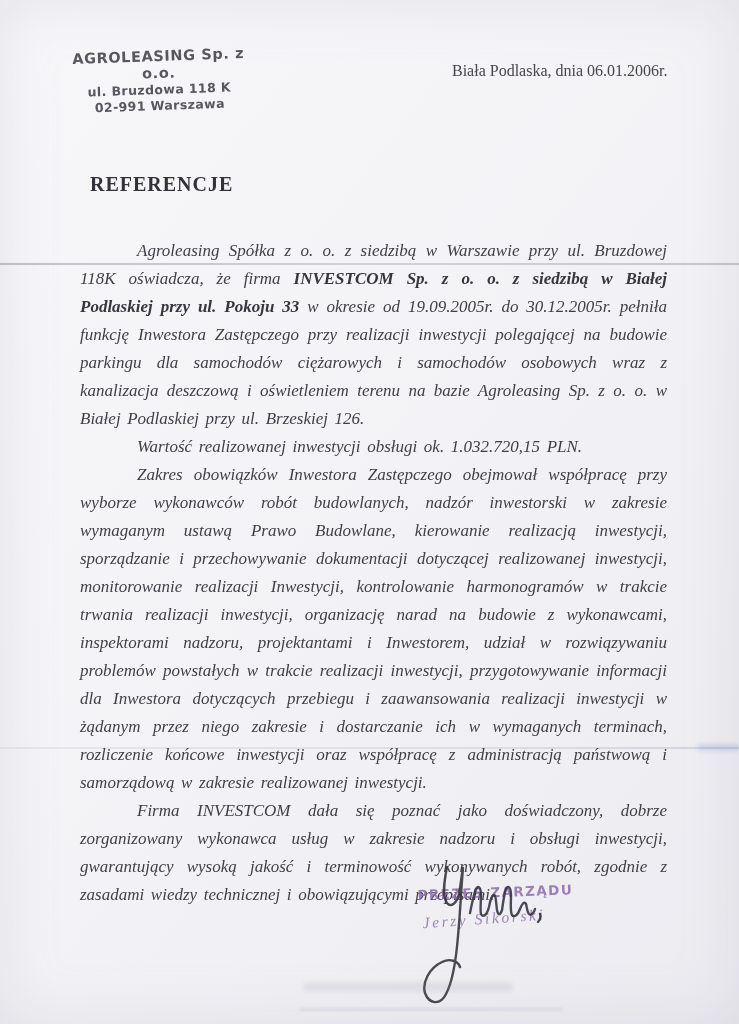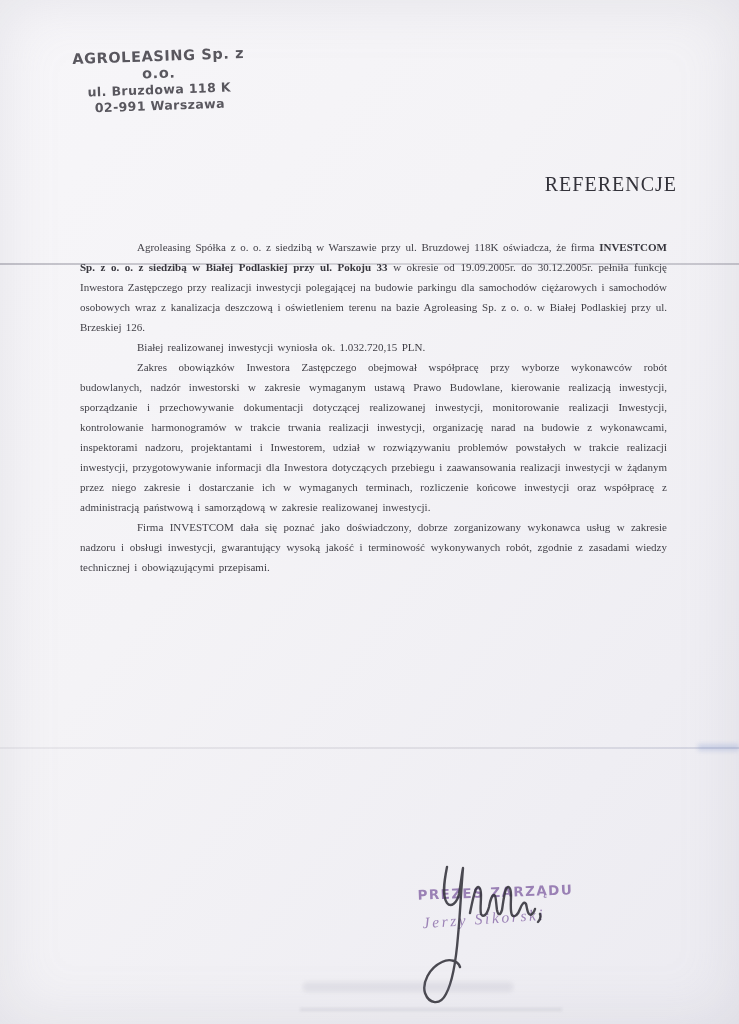--- a/index.html
+++ b/index.html
@@ -21,27 +21,27 @@
     font-family:"DejaVu Sans",sans-serif;
     font-weight:bold;color:#4c4a52;opacity:.92;
   }
   .sender-stamp .l1{font-size:14.5px;letter-spacing:.6px;line-height:17px;}
   .sender-stamp .l2,.sender-stamp .l3{font-size:12.5px;letter-spacing:.4px;line-height:16px;}
   
   .dateline{position:absolute;left:452px;top:62px;font-size:16px;color:#46454c;white-space:nowrap;}
   
   .title{
     position:absolute;left:90px;top:173px;width:587px;
-    text-align:right;font-size:20px;font-weight:normal;letter-spacing:1px;color:#33323a;
+    text-align:left;font-size:20px;font-weight:bold;letter-spacing:1px;color:#33323a;
   }
   
   .body-text{
     position:absolute;left:80px;top:237px;width:587px;
-    font-size:11px;line-height:20px;
-    text-align:justify;color:#403f46;
+    font-size:17px;line-height:28px;
+    text-align:justify;color:#403f46;font-style:italic;
   }
   .body-text p{margin:0;text-indent:57px;word-spacing:.14em;}
   .body-text .b{font-weight:bold;color:#37363d;}
   
   .crease{position:absolute;left:0;width:739px;height:2px;pointer-events:none;}
   .crease.top{top:263px;background:linear-gradient(90deg,rgba(95,93,110,.34),rgba(95,93,110,.22) 55%,rgba(95,93,110,.30));}
   .crease.bottom{top:747px;background:linear-gradient(90deg,rgba(120,118,135,.10),rgba(120,118,135,.16) 70%,rgba(110,120,160,.22));}
   .crease-smudge{position:absolute;left:698px;top:744px;width:41px;height:7px;background:rgba(125,148,205,.28);filter:blur(2px);}
   
   .president-stamp{position:absolute;left:418px;top:884px;transform:rotate(-2deg);color:#8f72ad;}
@@ -56,30 +56,31 @@
 <body>
 
 <div class="page">
 
   <div class="sender-stamp">
     <div class="l1">AGROLEASING Sp. z o.o.</div>
     <div class="l2">ul. Bruzdowa 118 K</div>
     <div class="l3">02-991 Warszawa</div>
   </div>
 
+  <div class="dateline">Biała Podlaska, dnia 06.01.2006r.</div>
 
   <div class="crease top"></div>
   <div class="crease bottom"></div>
   <div class="crease-smudge"></div>
 
   <div class="title">REFERENCJE</div>
 
   <div class="body-text">
     <p><span>Agroleasing Spółka z o. o. z siedzibą w Warszawie przy ul. Bruzdowej 118K oświadcza, że firma </span><span class="b">INVESTCOM Sp. z o. o. z siedzibą w Białej Podlaskiej przy ul. Pokoju 33</span><span> w okresie od 19.09.2005r. do 30.12.2005r. pełniła funkcję Inwestora Zastępczego przy realizacji inwestycji polegającej na budowie parkingu dla samochodów ciężarowych i samochodów osobowych wraz z kanalizacja deszczową i oświetleniem terenu na bazie Agroleasing Sp. z o. o. w Białej Podlaskiej przy ul. Brzeskiej 126.</span></p>
-    <p>Białej realizowanej inwestycji wyniosła ok. 1.032.720,15 PLN.</p>
+    <p>Wartość realizowanej inwestycji obsługi ok. 1.032.720,15 PLN.</p>
     <p>Zakres obowiązków Inwestora Zastępczego obejmował współpracę przy wyborze wykonawców robót budowlanych, nadzór inwestorski w zakresie wymaganym ustawą Prawo Budowlane, kierowanie realizacją inwestycji, sporządzanie i przechowywanie dokumentacji dotyczącej realizowanej inwestycji, monitorowanie realizacji Inwestycji, kontrolowanie harmonogramów w trakcie trwania realizacji inwestycji, organizację narad na budowie z wykonawcami, inspektorami nadzoru, projektantami i Inwestorem, udział w rozwiązywaniu problemów powstałych w trakcie realizacji inwestycji, przygotowywanie informacji dla Inwestora dotyczących przebiegu i zaawansowania realizacji inwestycji w żądanym przez niego zakresie i dostarczanie ich w wymaganych terminach, rozliczenie końcowe inwestycji oraz współpracę z administracją państwową i samorządową w zakresie realizowanej inwestycji.</p>
     <p>Firma INVESTCOM dała się poznać jako doświadczony, dobrze zorganizowany wykonawca usług w zakresie nadzoru i obsługi inwestycji, gwarantujący wysoką jakość i terminowość wykonywanych robót, zgodnie z zasadami wiedzy technicznej i obowiązującymi przepisami.</p>
   </div>
 
   <div class="president-stamp">
     <div class="role">PREZES ZARZĄDU</div>
     <div class="name">Jerzy Sikorski</div>
   </div>
 
   <svg class="signature-svg" width="150" height="158" viewBox="0 0 150 158" fill="none">

